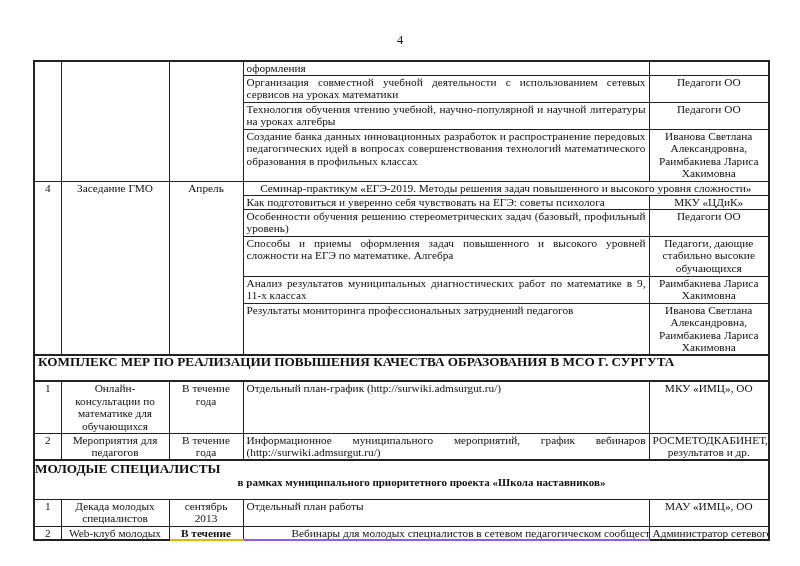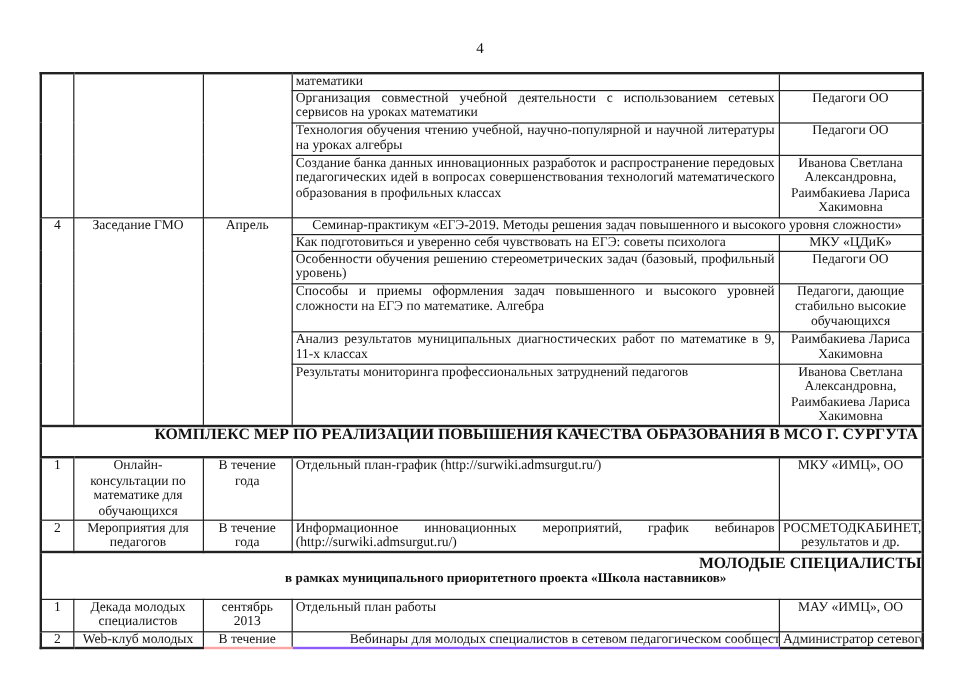--- a/index.html
+++ b/index.html
@@ -4,21 +4,21 @@
 <style>
   html, body { margin:0; padding:0; background:#ffffff; }
   body { width:800px; height:566px; position:relative; overflow:hidden;
          font-family:"Liberation Serif", "DejaVu Serif", serif; color:#111; font-size:11.3px; }
   .page-num { position:absolute; left:0; width:800px; top:33px; text-align:center; font-size:12.5px; }
   .tbl { position:absolute; left:33px; top:60px; width:735px; border-collapse:collapse; table-layout:fixed; }
   .tbl td { border:1px solid #222; padding:0 3px; vertical-align:top; line-height:12.6px; }
   .c-num { text-align:center; }
   .c-center { text-align:center; }
   .justify { text-align:justify; text-align-last:left; }
-  .sec-title { text-align:right; font-weight:bold; font-size:13.2px; line-height:16px; padding-top:2px; }
+  .sec-title { text-align:left; font-weight:bold; font-size:13.2px; line-height:16px; padding-top:2px; }
   .sec-sub { text-align:center; font-weight:bold; font-size:11px; line-height:12px;margin-left:40px; }
   .thick-top td { border-top:2px solid #222; }
   .outer { border-left:2px solid #222 !important; }
   .outer-r { border-right:2px solid #222 !important; }
   .seminar { text-align:center; }
 </style>
 </head>
 <body>
 
 <div class="page-num">4</div>
@@ -30,21 +30,21 @@
     <col style="width:74px">
     <col style="width:406px">
     <col style="width:120px">
   </colgroup>
 
   <tbody>
       <tr class="thick-top" style="height:13px">
     <td class="outer" rowspan="4"></td>
     <td rowspan="4"></td>
     <td rowspan="4"></td>
-    <td>математики</td>
+    <td>оформления</td>
     <td class="c-center outer-r"></td>
   </tr>
   <tr style="height:27px">
     <td class="justify">Организация совместной учебной деятельности с использованием сетевых сервисов на уроках математики</td>
     <td class="c-center outer-r">Педагоги ОО</td>
   </tr>
   <tr style="height:27px">
     <td class="justify">Технология обучения чтению учебной, научно-популярной и научной литературы на уроках алгебры</td>
     <td class="c-center outer-r">Педагоги ОО</td>
   </tr>
@@ -87,38 +87,38 @@
     <td class="c-num outer">1</td>
     <td class="c-center">Онлайн-консультации по математике для обучающихся</td>
     <td class="c-center">В течение года</td>
     <td>Отдельный план-график (http://surwiki.admsurgut.ru/)</td>
     <td class="c-center outer-r">МКУ «ИМЦ», ОО</td>
   </tr>
   <tr style="height:27px">
     <td class="c-num outer">2</td>
     <td class="c-center">Мероприятия для педагогов</td>
     <td class="c-center">В течение года</td>
-    <td class="justify">Информационное инновационных мероприятий, график вебинаров (http://surwiki.admsurgut.ru/)</td>
+    <td class="justify">Информационное муниципального мероприятий, график вебинаров (http://surwiki.admsurgut.ru/)</td>
     <td class="c-center outer-r">РОСМЕТОДКАБИНЕТ, результатов и др.</td>
   </tr>
 
   <tr class="thick-top" style="height:39px">
     <td class="outer outer-r" colspan="5" style="padding:0;">
       <div class="sec-title" style="padding-top:1px;line-height:14px;">МОЛОДЫЕ СПЕЦИАЛИСТЫ</div>
       <div class="sec-sub">в рамках муниципального приоритетного проекта «Школа наставников»</div>
     </td>
   </tr>
   <tr style="height:27px">
     <td class="c-num outer">1</td>
     <td class="c-center">Декада молодых специалистов</td>
     <td class="c-center">сентябрь 2013</td>
     <td>Отдельный план работы</td>
     <td class="c-center outer-r">МАУ «ИМЦ», ОО</td>
   </tr>
   <tr style="height:13px">
     <td class="c-num outer" style="border-bottom:2px solid #222;">2</td>
     <td class="c-center" style="border-bottom:2px solid #222;">Web-клуб молодых</td>
-    <td class="c-center" style="border-bottom:2px solid #fca5a5;">В течение</td>
+    <td class="c-center" style="border-bottom:2px solid #eab308;font-weight:bold;">В течение</td>
     <td class="justify" style="border-bottom:2px solid #8b5cf6;white-space:nowrap;overflow:hidden;padding-left:48px;">Вебинары для молодых специалистов в сетевом педагогическом сообществе</td>
     <td class="c-center outer-r" style="border-bottom:2px solid #222;white-space:nowrap;overflow:hidden;">Администратор сетевого</td>
   </tr>
 </tbody>
   </table>
 
 </body></html>

